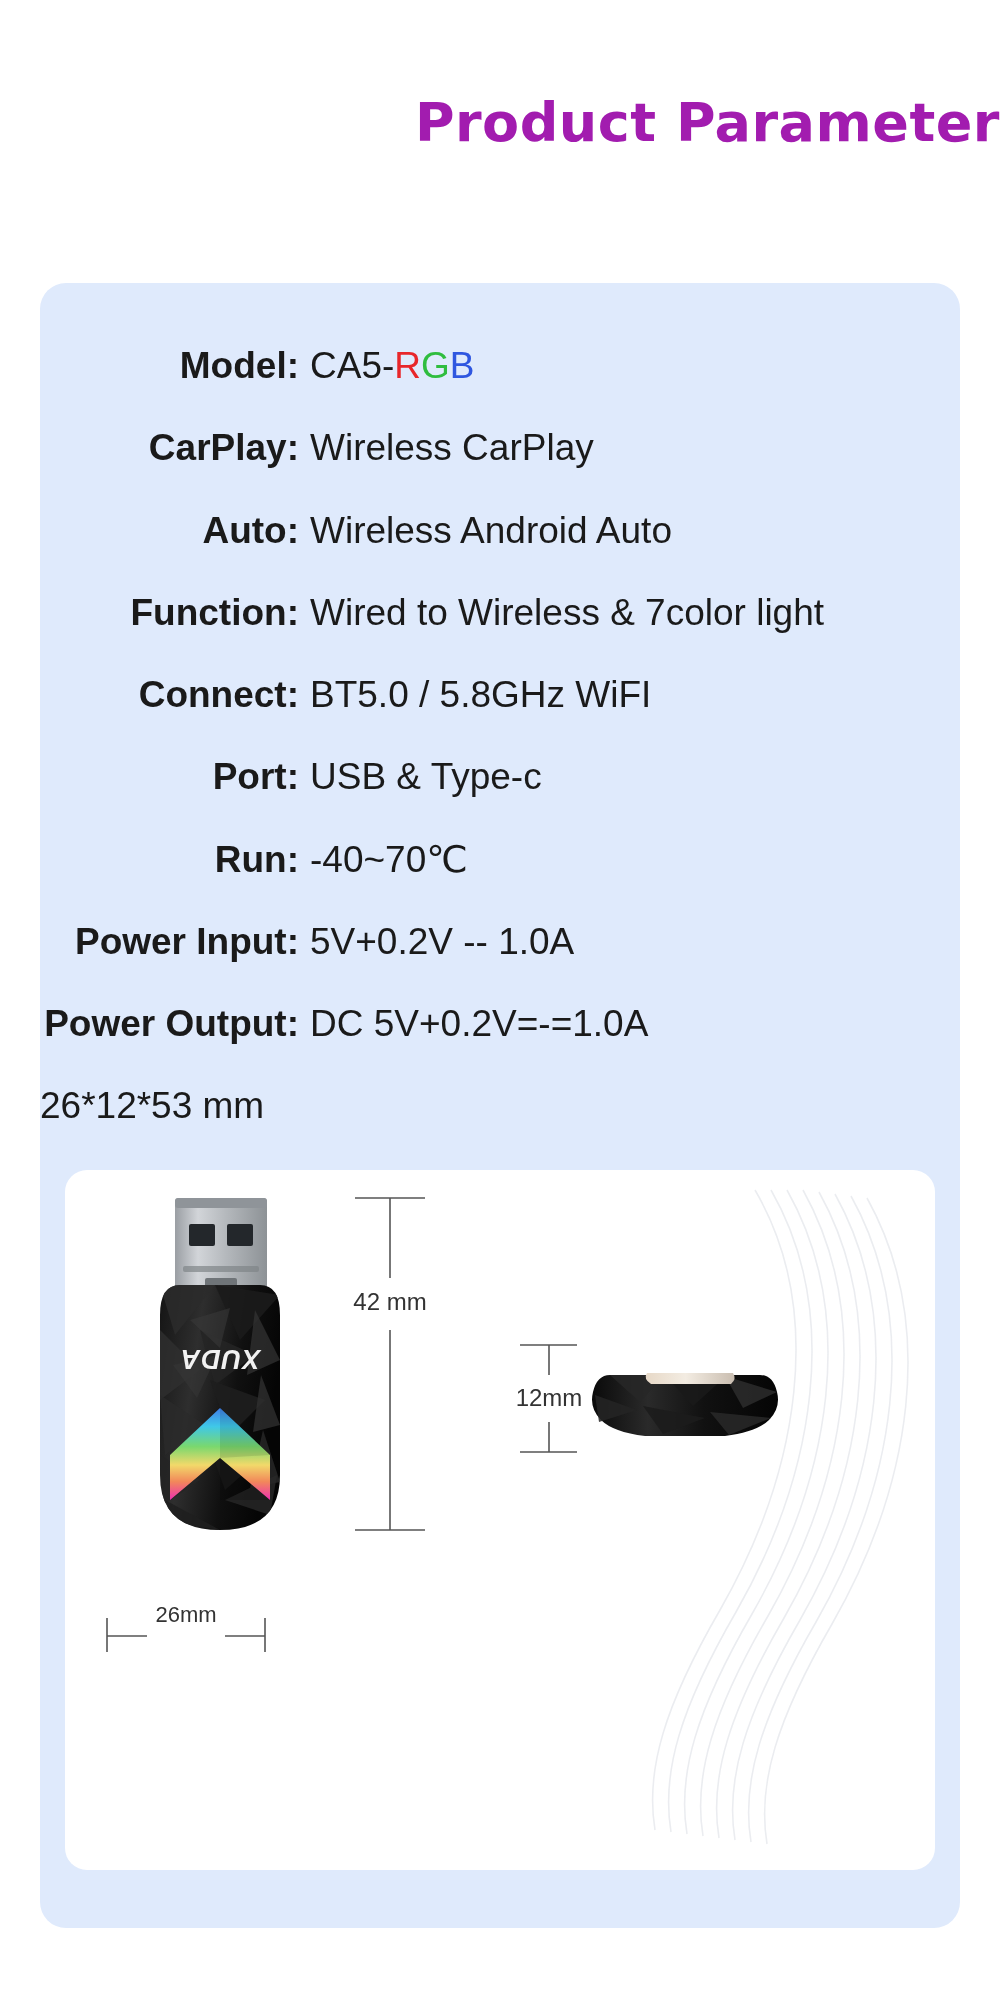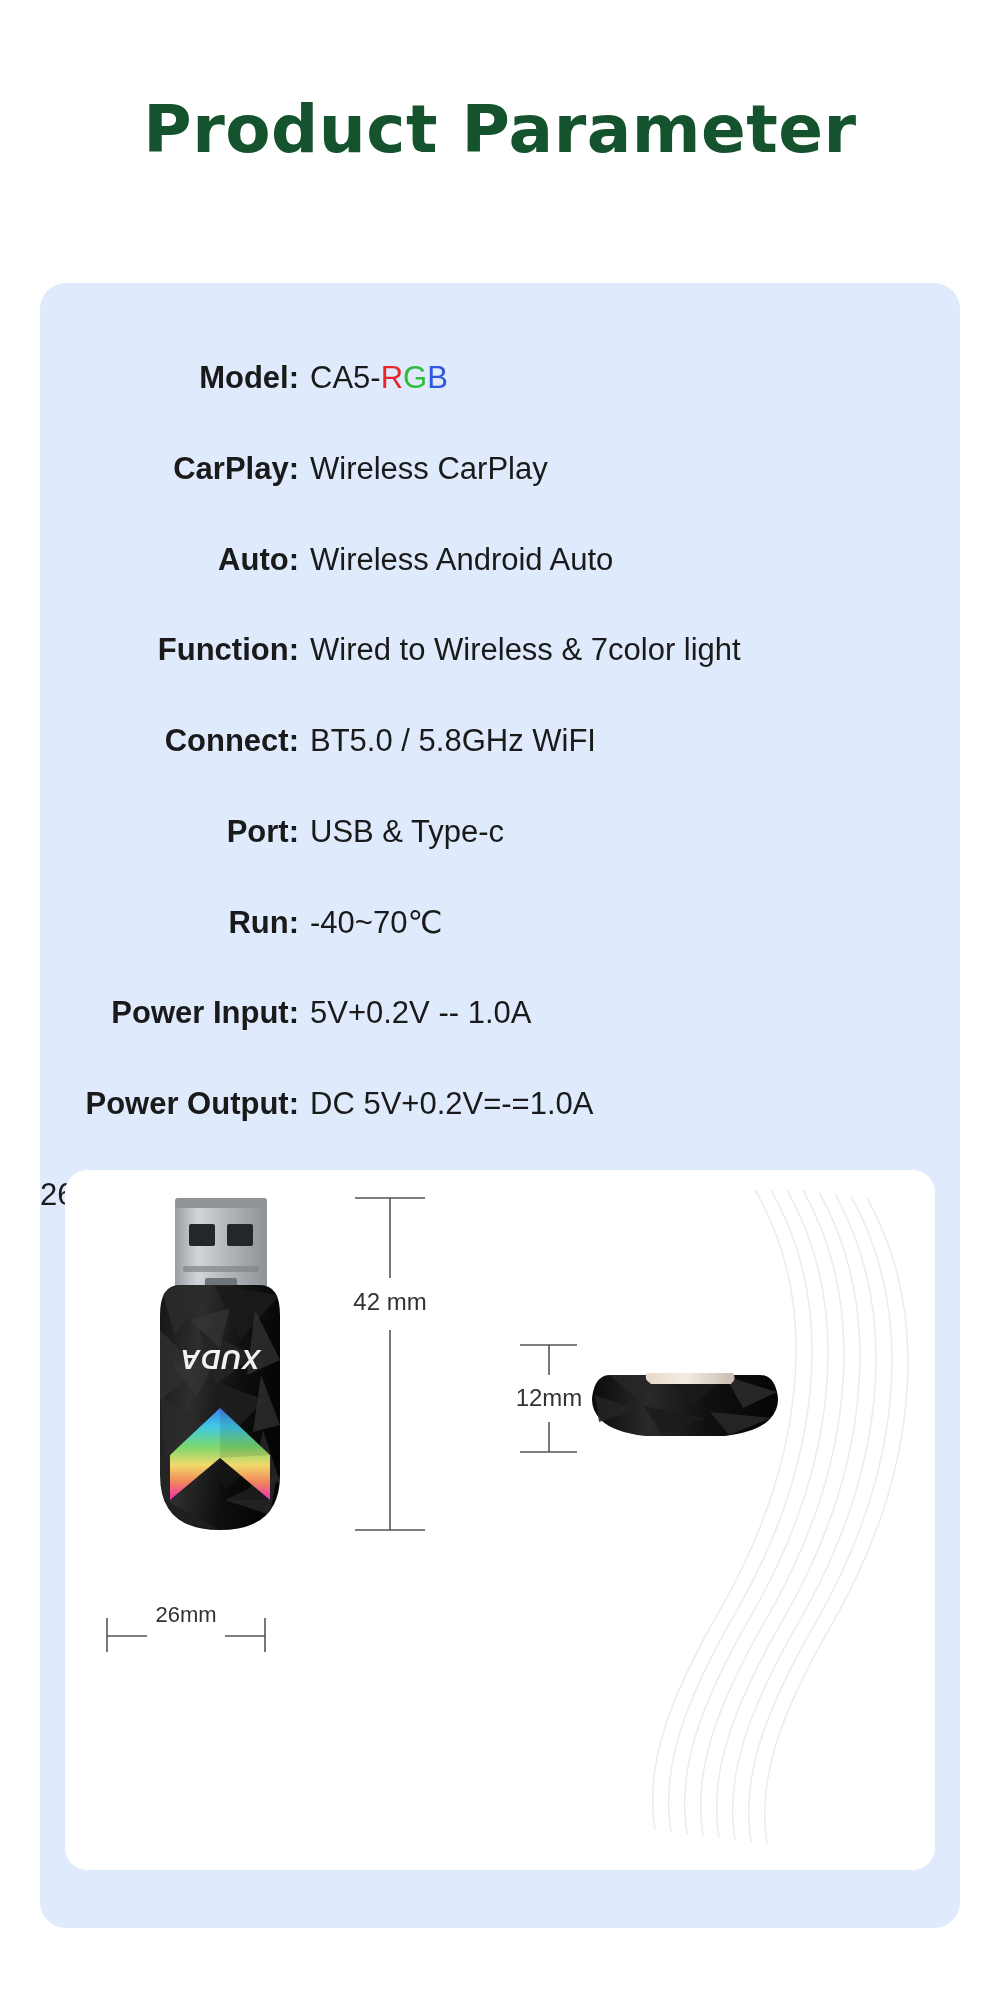--- a/index.html
+++ b/index.html
@@ -9,26 +9,26 @@
     width: 1000px;
     height: 2002px;
     background: #ffffff;
     font-family: "Liberation Sans", "DejaVu Sans", sans-serif;
     position: relative;
     overflow: hidden;
   }
 
   
   .page-title {
-    text-align: center;
+    text-align: right;
     font-family: "DejaVu Sans", sans-serif;
     font-weight: 900;
-    font-size: 66px;
+    font-size: 54px;
     letter-spacing: 0.5px;
-    color: #14532d;
+    color: #a21caf;
     margin-top: 95px;
     line-height: 1.05;
   }
 
   
   .spec-card {
     position: absolute;
     left: 40px;
     top: 283px;
     width: 920px;
@@ -38,39 +38,38 @@
   }
 
   .spec-list {
     padding-top: 60px;
   }
 
   .spec-row {
     display: flex;
     align-items: baseline;
     margin-bottom: 36px;
-    font-size: 31px;
+    font-size: 37px;
     line-height: 1.25;
     color: #1a1a1a;
   }
 
   .spec-label {
     width: 270px;
     text-align: right;
     padding-right: 11px;
     font-weight: 600;
     white-space: nowrap;
     flex: 0 0 270px;
   }
 
   .spec-value {
     text-align: left;
     font-weight: 400;
     white-space: nowrap;
-    margin-top: 16px;
   }
 
   
   .rgb-r { color: #e8262a; font-weight: 400; }
   .rgb-g { color: #2fbd3f; font-weight: 400; }
   .rgb-b { color: #2f57e0; font-weight: 400; }
 
   
   .photo-panel {
     position: absolute;

